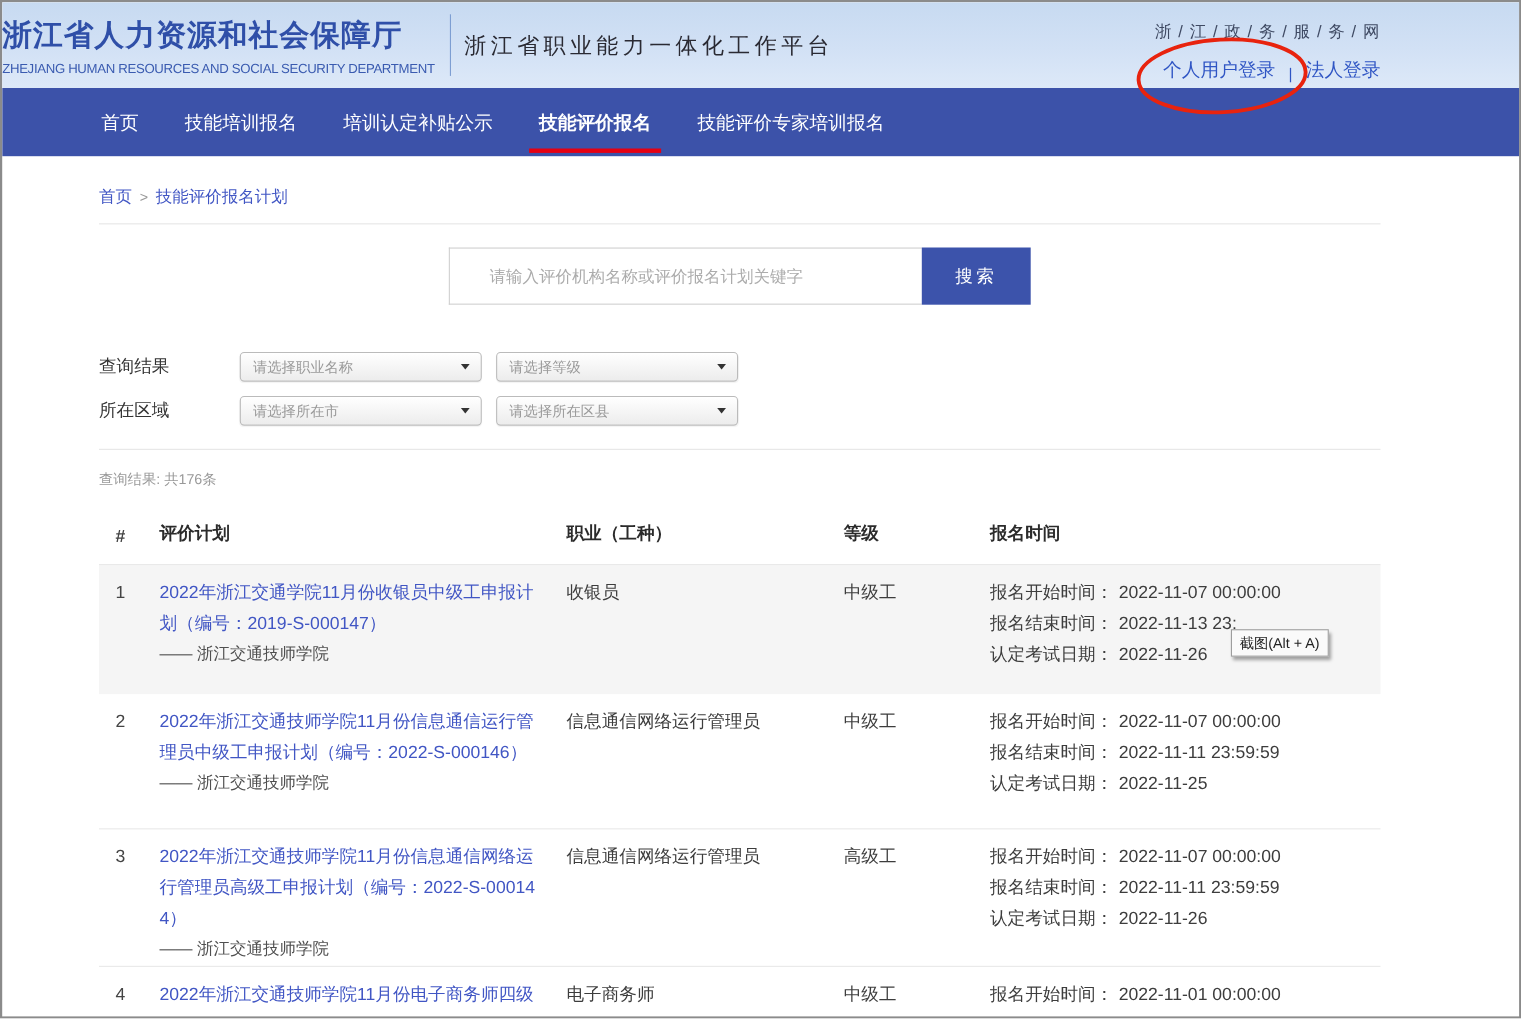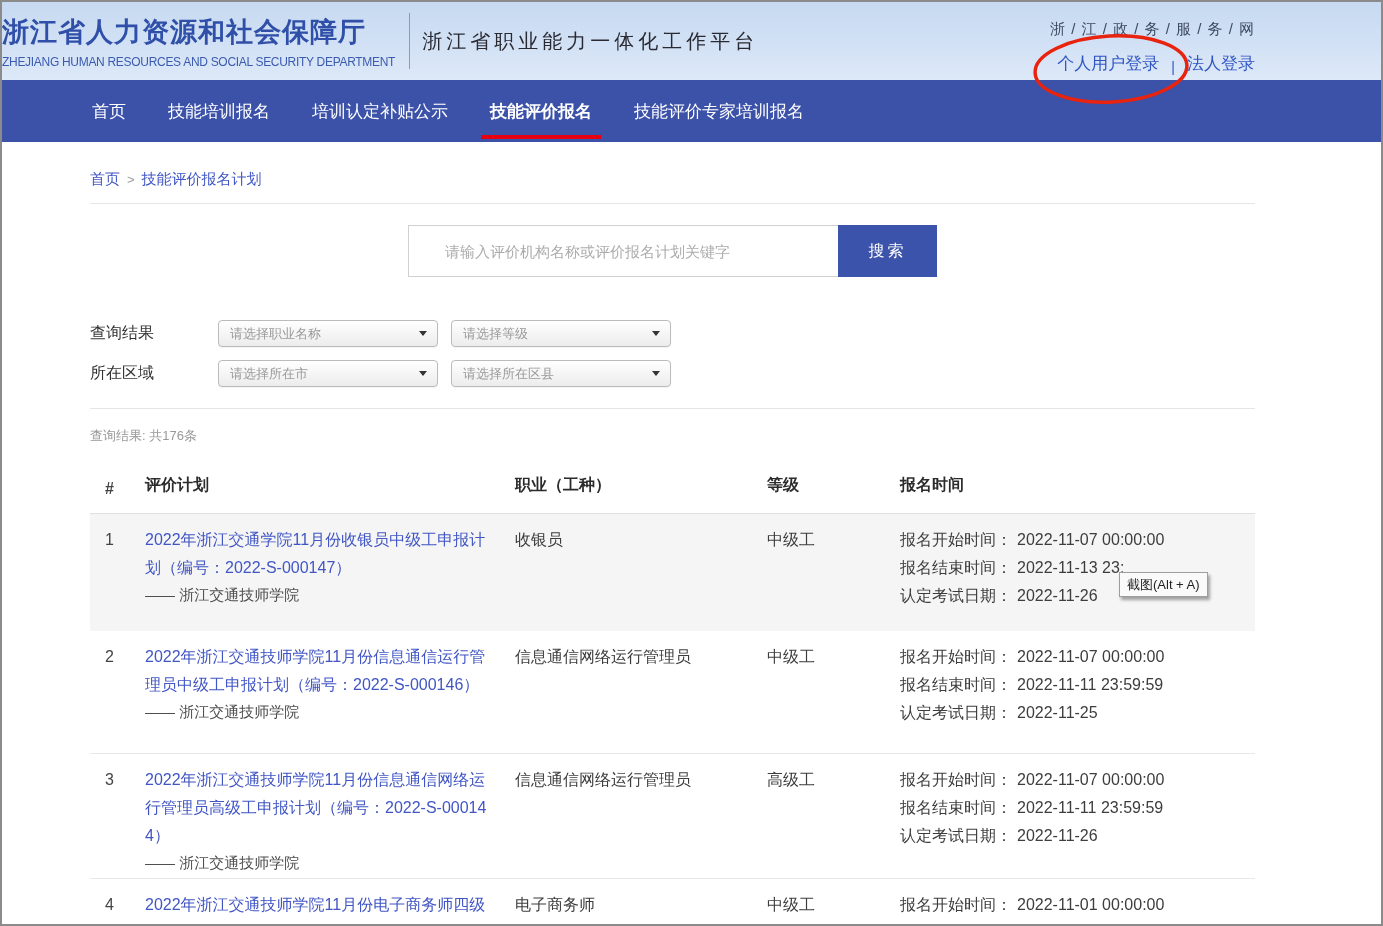--- a/index.html
+++ b/index.html
@@ -201,21 +201,21 @@
       <div class="cell-index">#</div>
       <div>评价计划</div>
       <div>职业（工种）</div>
       <div>等级</div>
       <div>报名时间</div>
     </div>
 
     <div class="trow row r1">
       <div class="cell-index">1</div>
       <div class="cell-plan">
-        <div class="plan-title">2022年浙江交通学院11月份收银员中级工申报计划（编号：2022-S-000147）</div>
+        <div class="plan-title">2022年浙江交通学院11月份收银员中级工申报计划（编号：2019-S-000147）</div>
         <div class="plan-org">—— 浙江交通技师学院</div>
       </div>
       <div class="cell-occ">收银员</div>
       <div class="cell-level">中级工</div>
       <div class="cell-time">
         <div class="time-line"><span>报名开始时间：</span><span class="time-val">2022-11-07 00:00:00</span></div>
         <div class="time-line"><span>报名结束时间：</span><span class="time-val">2022-11-13 23:</span></div>
         <div class="time-line"><span>认定考试日期：</span><span class="time-val">2022-11-26</span></div>
       </div>
     </div>

